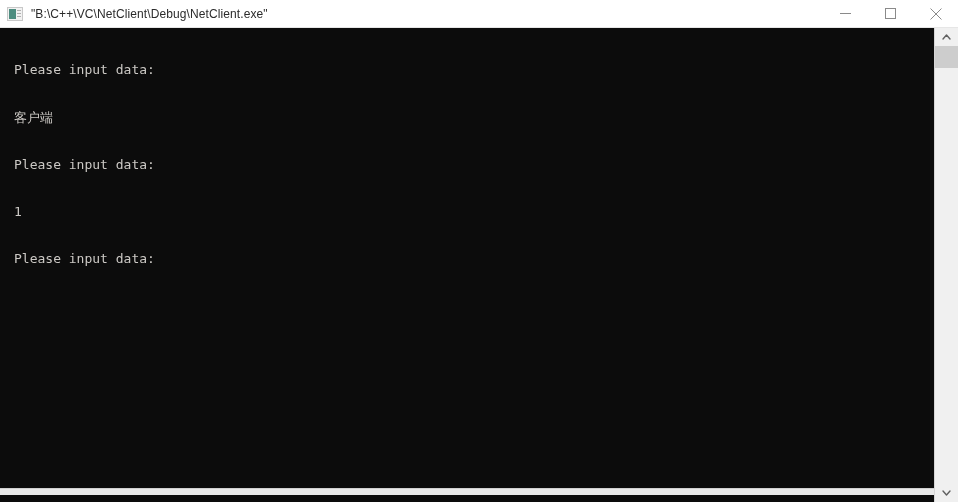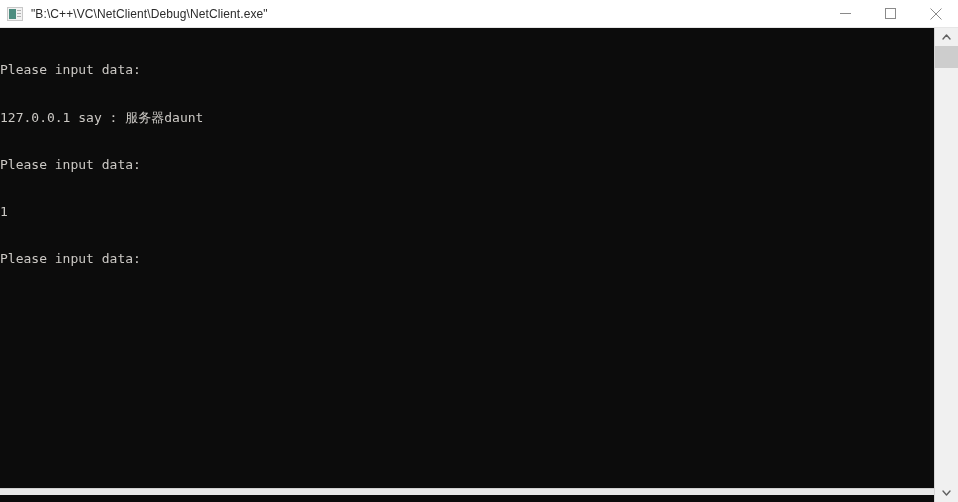--- a/index.html
+++ b/index.html
@@ -106,21 +106,21 @@
     left: 0;
     top: 28px;
     width: 934px;
     height: 467px;
     background: #0c0c0c;
     overflow: hidden;
   }
 
   .console-lines {
     position: absolute;
-    left: 0;
+    left: 14px;
     top: 3px;
     width: 934px;
     font-family: "DejaVu Sans Mono", "Liberation Mono", monospace;
     font-size: 13px;
     line-height: 15.7px;
     color: #ccc9c5;
     white-space: pre;
     letter-spacing: 0px;
   }
   .console-lines .line {
@@ -209,21 +209,21 @@
         <svg width="12" height="12" viewBox="0 0 12 12">
           <path d="M0.5 0.5 L11.5 11.5 M11.5 0.5 L0.5 11.5" stroke="#8a8a8a" stroke-width="1" fill="none"></path>
         </svg>
       </div>
     </div>
   </div>
 
   <div class="console">
     <div class="console-lines">
       <div class="line">Please input data:</div>
-      <div class="line">127.0.0.1 say : 服务器daunt</div>
+      <div class="line">客户端</div>
       <div class="line">Please input data:</div>
       <div class="line">1</div>
       <div class="line">Please input data:</div>
     </div>
 
     <div class="bottom-strip"></div>
   </div>
 
   <div class="scrollbar">
     <div class="sb-arrow up">

